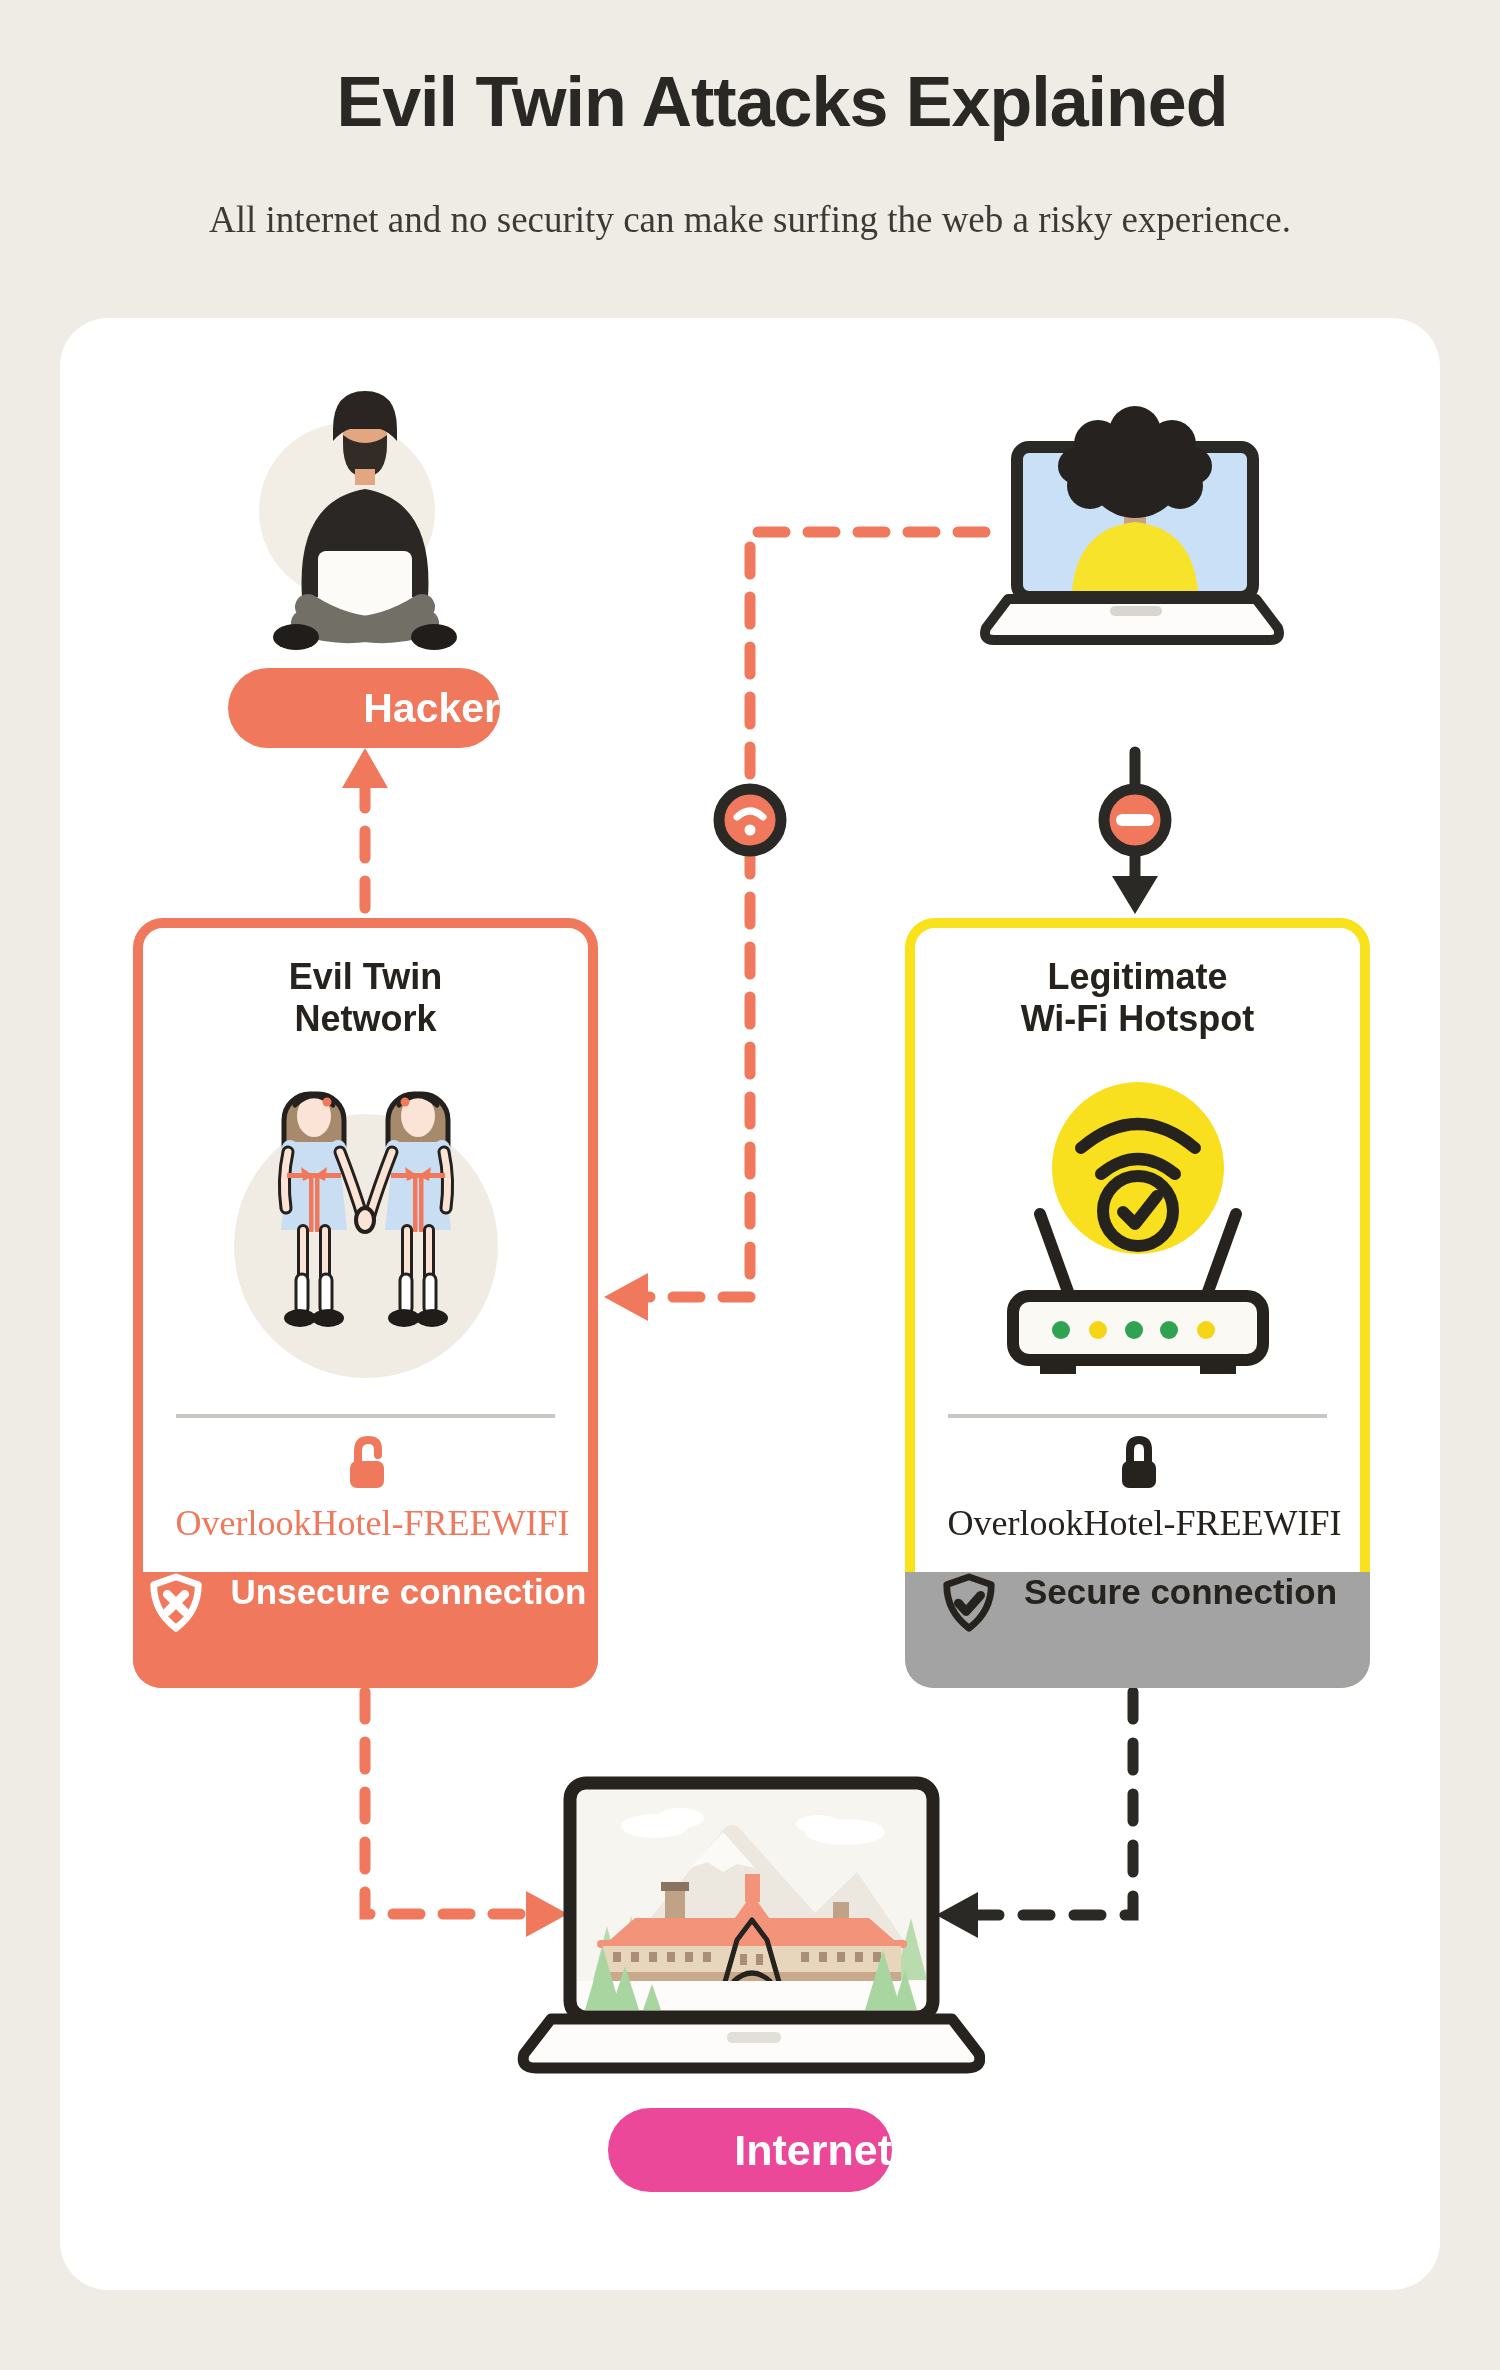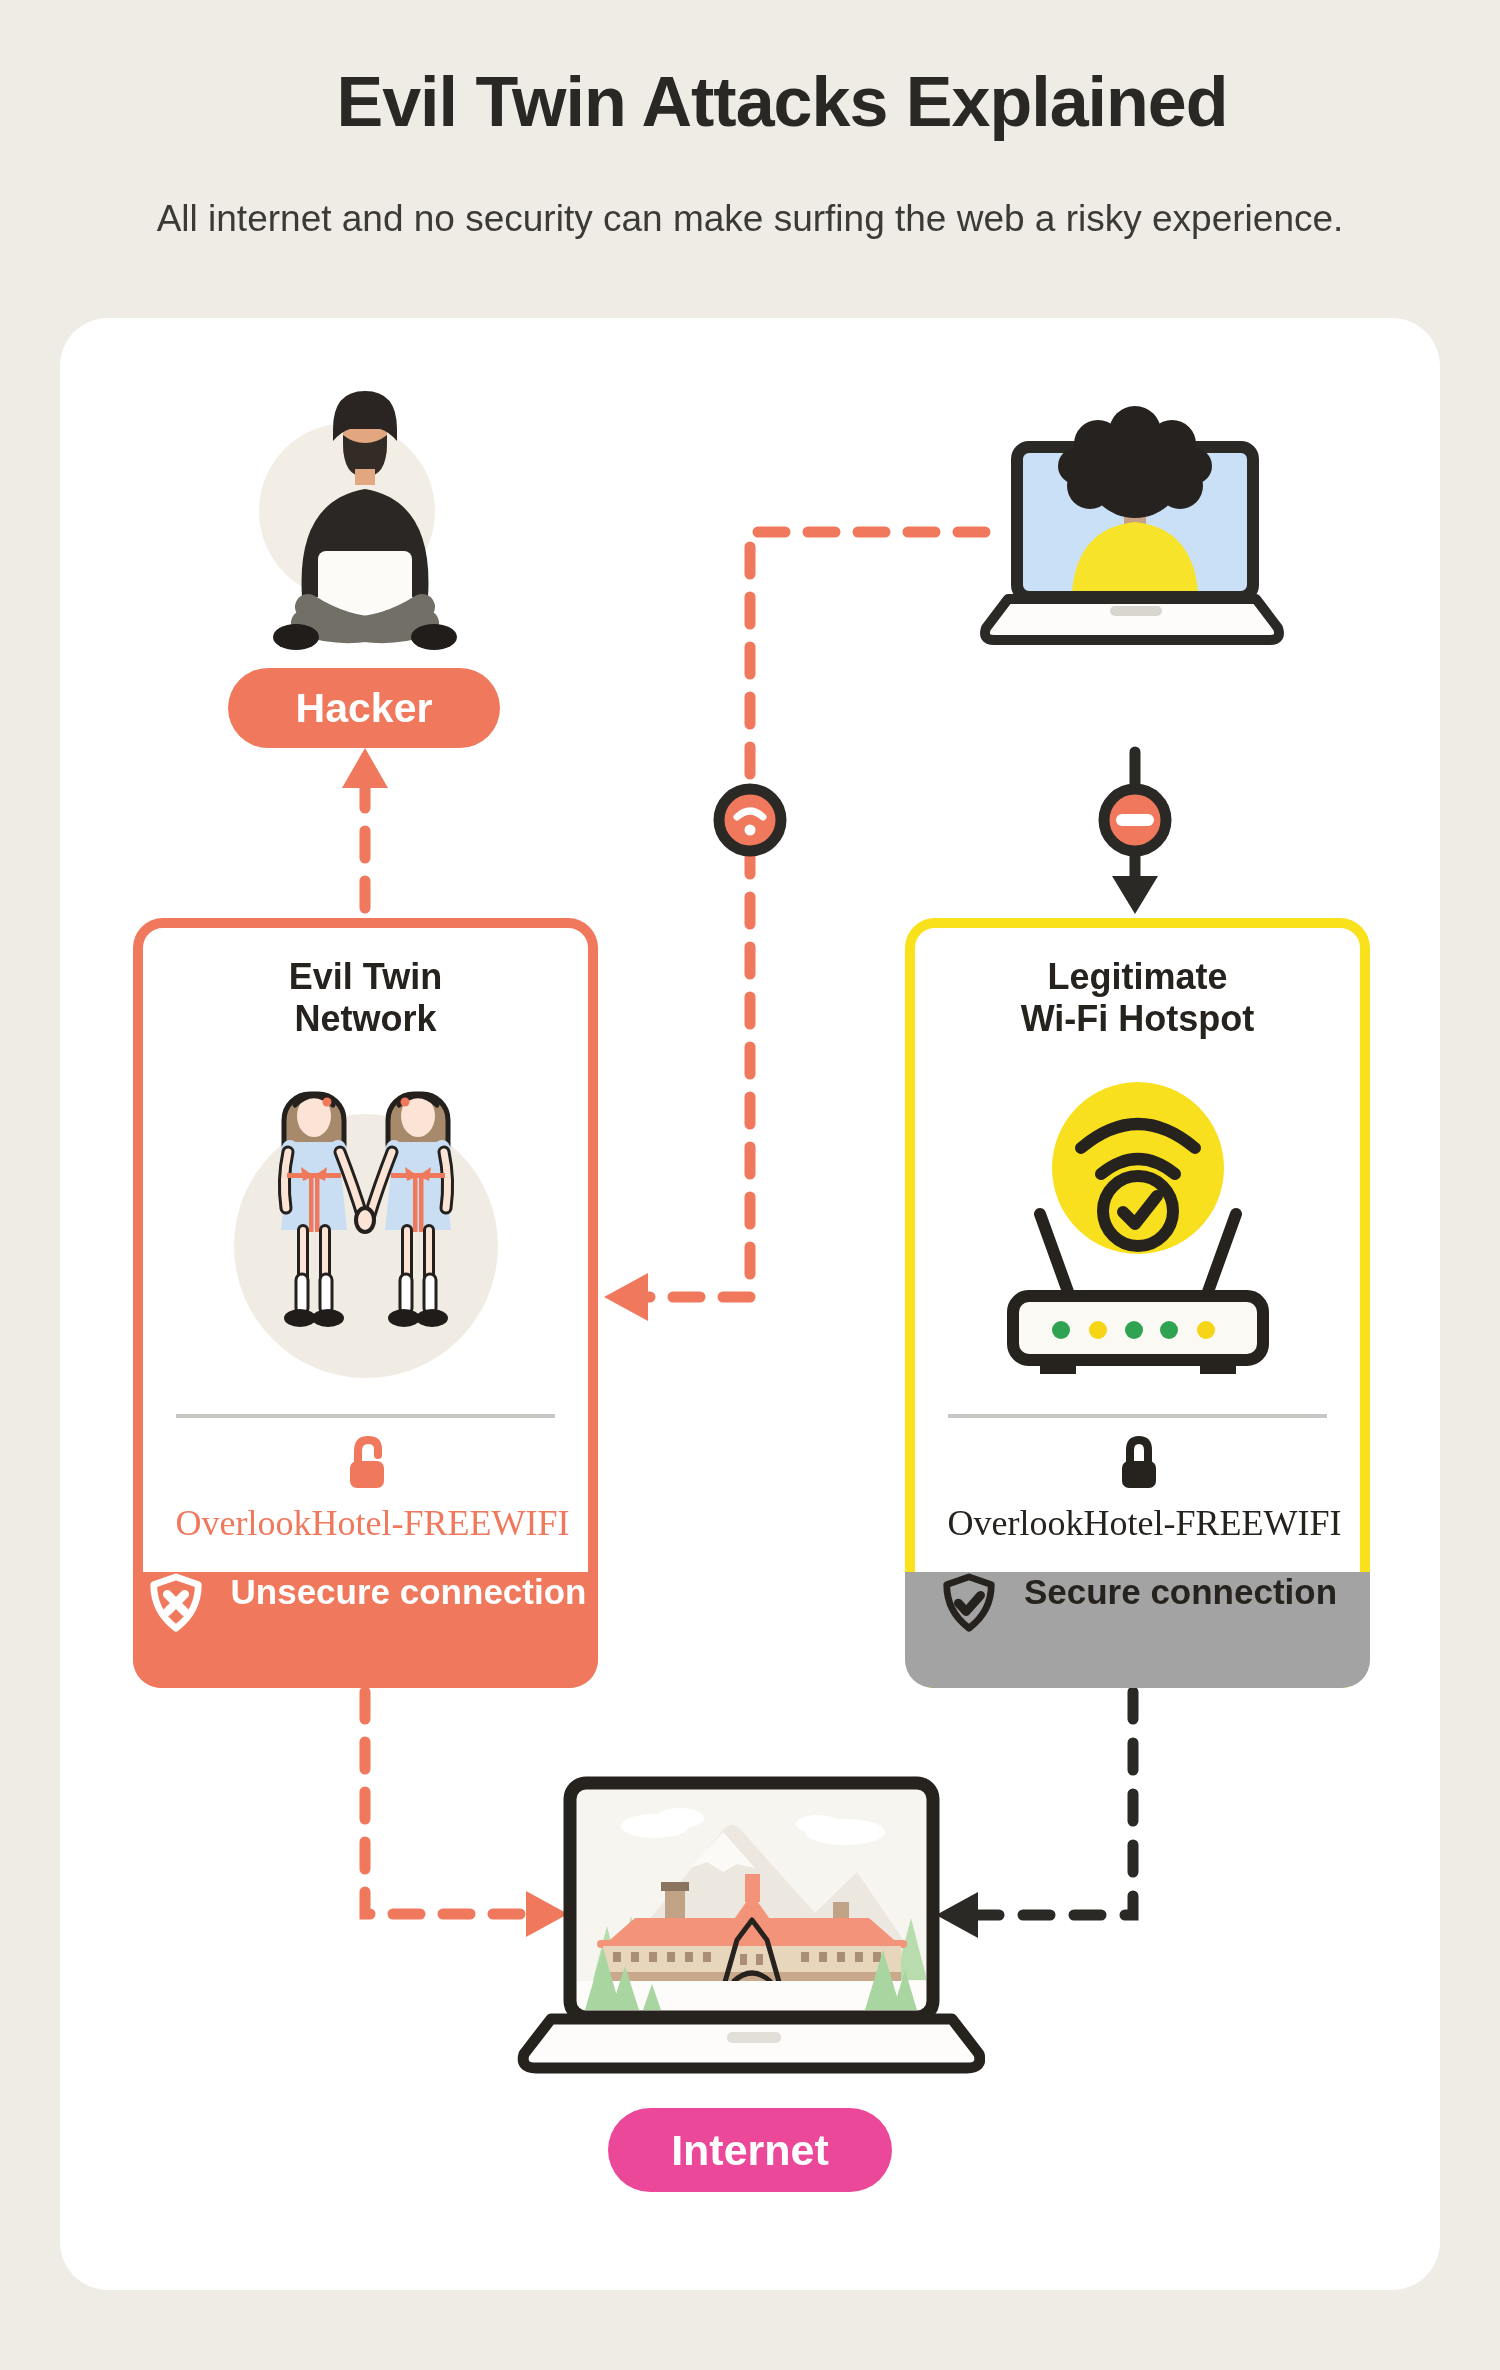--- a/index.html
+++ b/index.html
@@ -2,29 +2,29 @@
 <html><head>
 <meta charset="utf-8">
 <style>
   html,body{margin:0;padding:0;}
   body{background:#EFECE5;font-family:"Liberation Sans", sans-serif;}
   .canvas{position:relative;width:1500px;height:2370px;background:#EFECE5;overflow:hidden;}
 
   .page-title{position:absolute;top:62px;left:0;width:100%;text-align:center;
     font-size:70px;font-weight:bold;color:#2A2824;letter-spacing:-1px;margin-left:32px;}
   .page-subtitle{position:absolute;top:198px;left:0;width:100%;text-align:center;
-    font-size:37px;color:#3C3A36;}
+    font-size:37px;color:#3C3A36;font-family:Liberation Serif, serif;}
 
   .card{position:absolute;left:60px;top:318px;width:1380px;height:1972px;
     background:#FFFFFF;border-radius:48px;}
 
   .connectors{position:absolute;left:0;top:0;z-index:3;pointer-events:none;}
   .illus{position:absolute;z-index:4;}
 
-  .pill{position:absolute;z-index:5;display:flex;align-items:center;justify-content:center;
+  .pill{position:absolute;z-index:5;display:flex;align-items:center;justify-content:flex-end;
     color:#fff;font-weight:bold;border-radius:60px;}
   .pill-hacker{left:228px;top:668px;width:272px;height:80px;background:#F0785C;font-size:41px;}
   .pill-user{left:953px;top:672px;width:364px;height:76px;background:#2B2926;font-size:40px;}
   .pill-internet{left:608px;top:2108px;width:284px;height:84px;background:#ec4899;font-size:43px;}
 
   .netbox{position:absolute;top:918px;width:465px;height:770px;background:#fff;
     box-sizing:border-box;border-radius:30px;z-index:4;}
   .netbox.evil{left:133px;border:10px solid #F0785C;}
   .netbox.legit{left:905px;border:10px solid #F9E11C;}
   .net-title{position:absolute;top:28px;left:0;width:100%;text-align:center;

